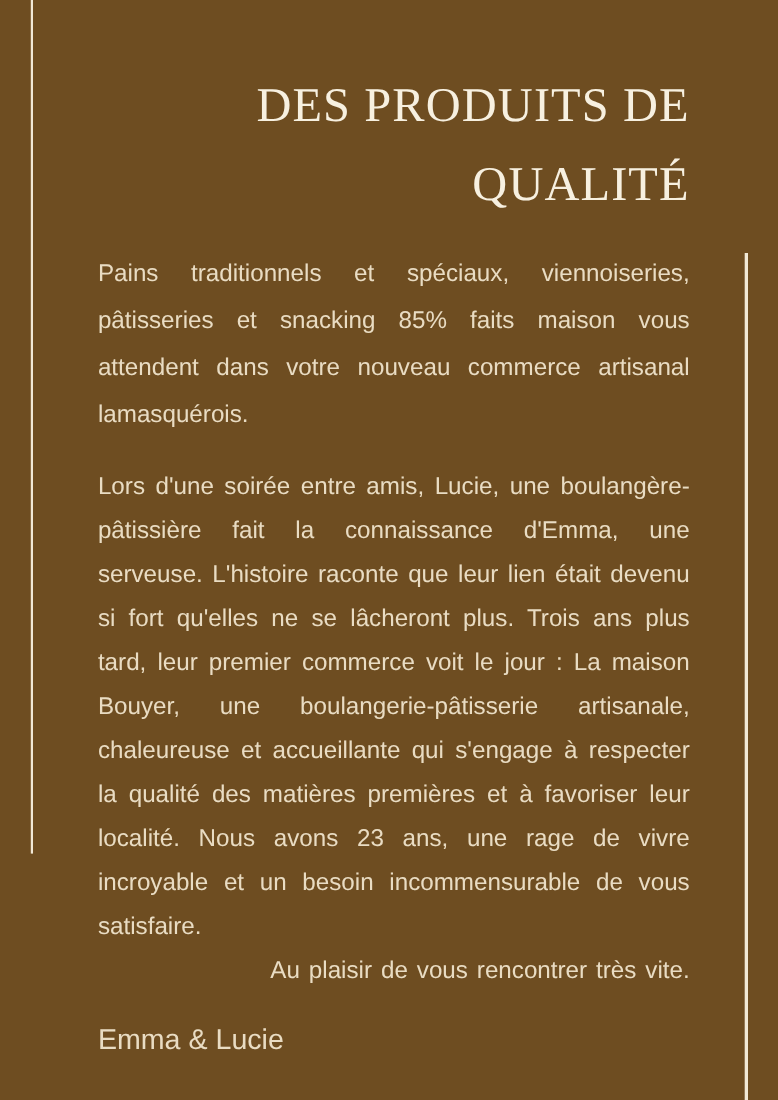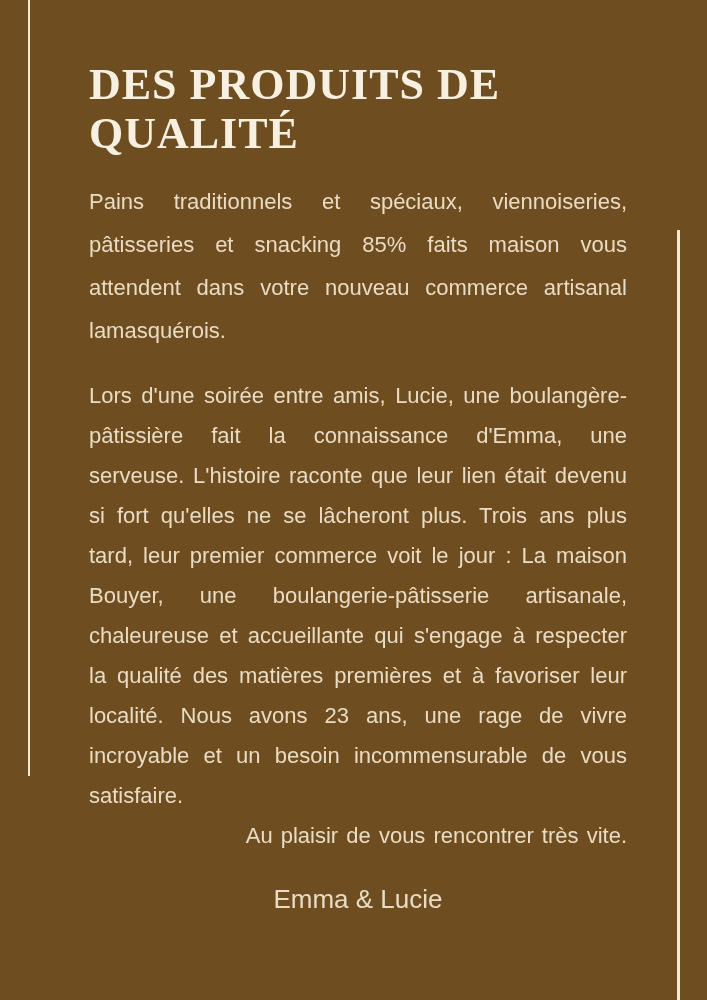--- a/index.html
+++ b/index.html
@@ -36,25 +36,25 @@
     height: 770px;
   }
   .content {
     position: absolute;
     left: 89px;
     top: 0;
     width: 538px;
   }
   h1, h2 {
     font-family: "Liberation Serif", serif;
-    font-weight: 700;
+    font-weight: 400;
     font-size: 44px;
-    line-height: 49px;
+    line-height: 72px;
     letter-spacing: 1px;
-    text-align: left;
+    text-align: right;
     color: var(--heading-color);
   }
   h1 { margin-top: 60px; }
   h2 { margin-top: 10px; }
   p.body {
     font-size: 22px;
     color: var(--body-color);
     text-align: justify;
     word-spacing: 2px;
   }
@@ -66,21 +66,21 @@
     margin-top: 24px;
     line-height: 40px;
   }
   p.closing {
     text-align: right;
     line-height: 40px;
   }
   p.signature {
     margin-top: 28px;
     font-size: 26px;
-    text-align: center;
+    text-align: left;
     color: var(--body-color);
   }
 </style>
 </head>
 <body>
 
 <div class="page">
   <div class="rule rule-left"></div>
   <div class="rule rule-right"></div>
 

